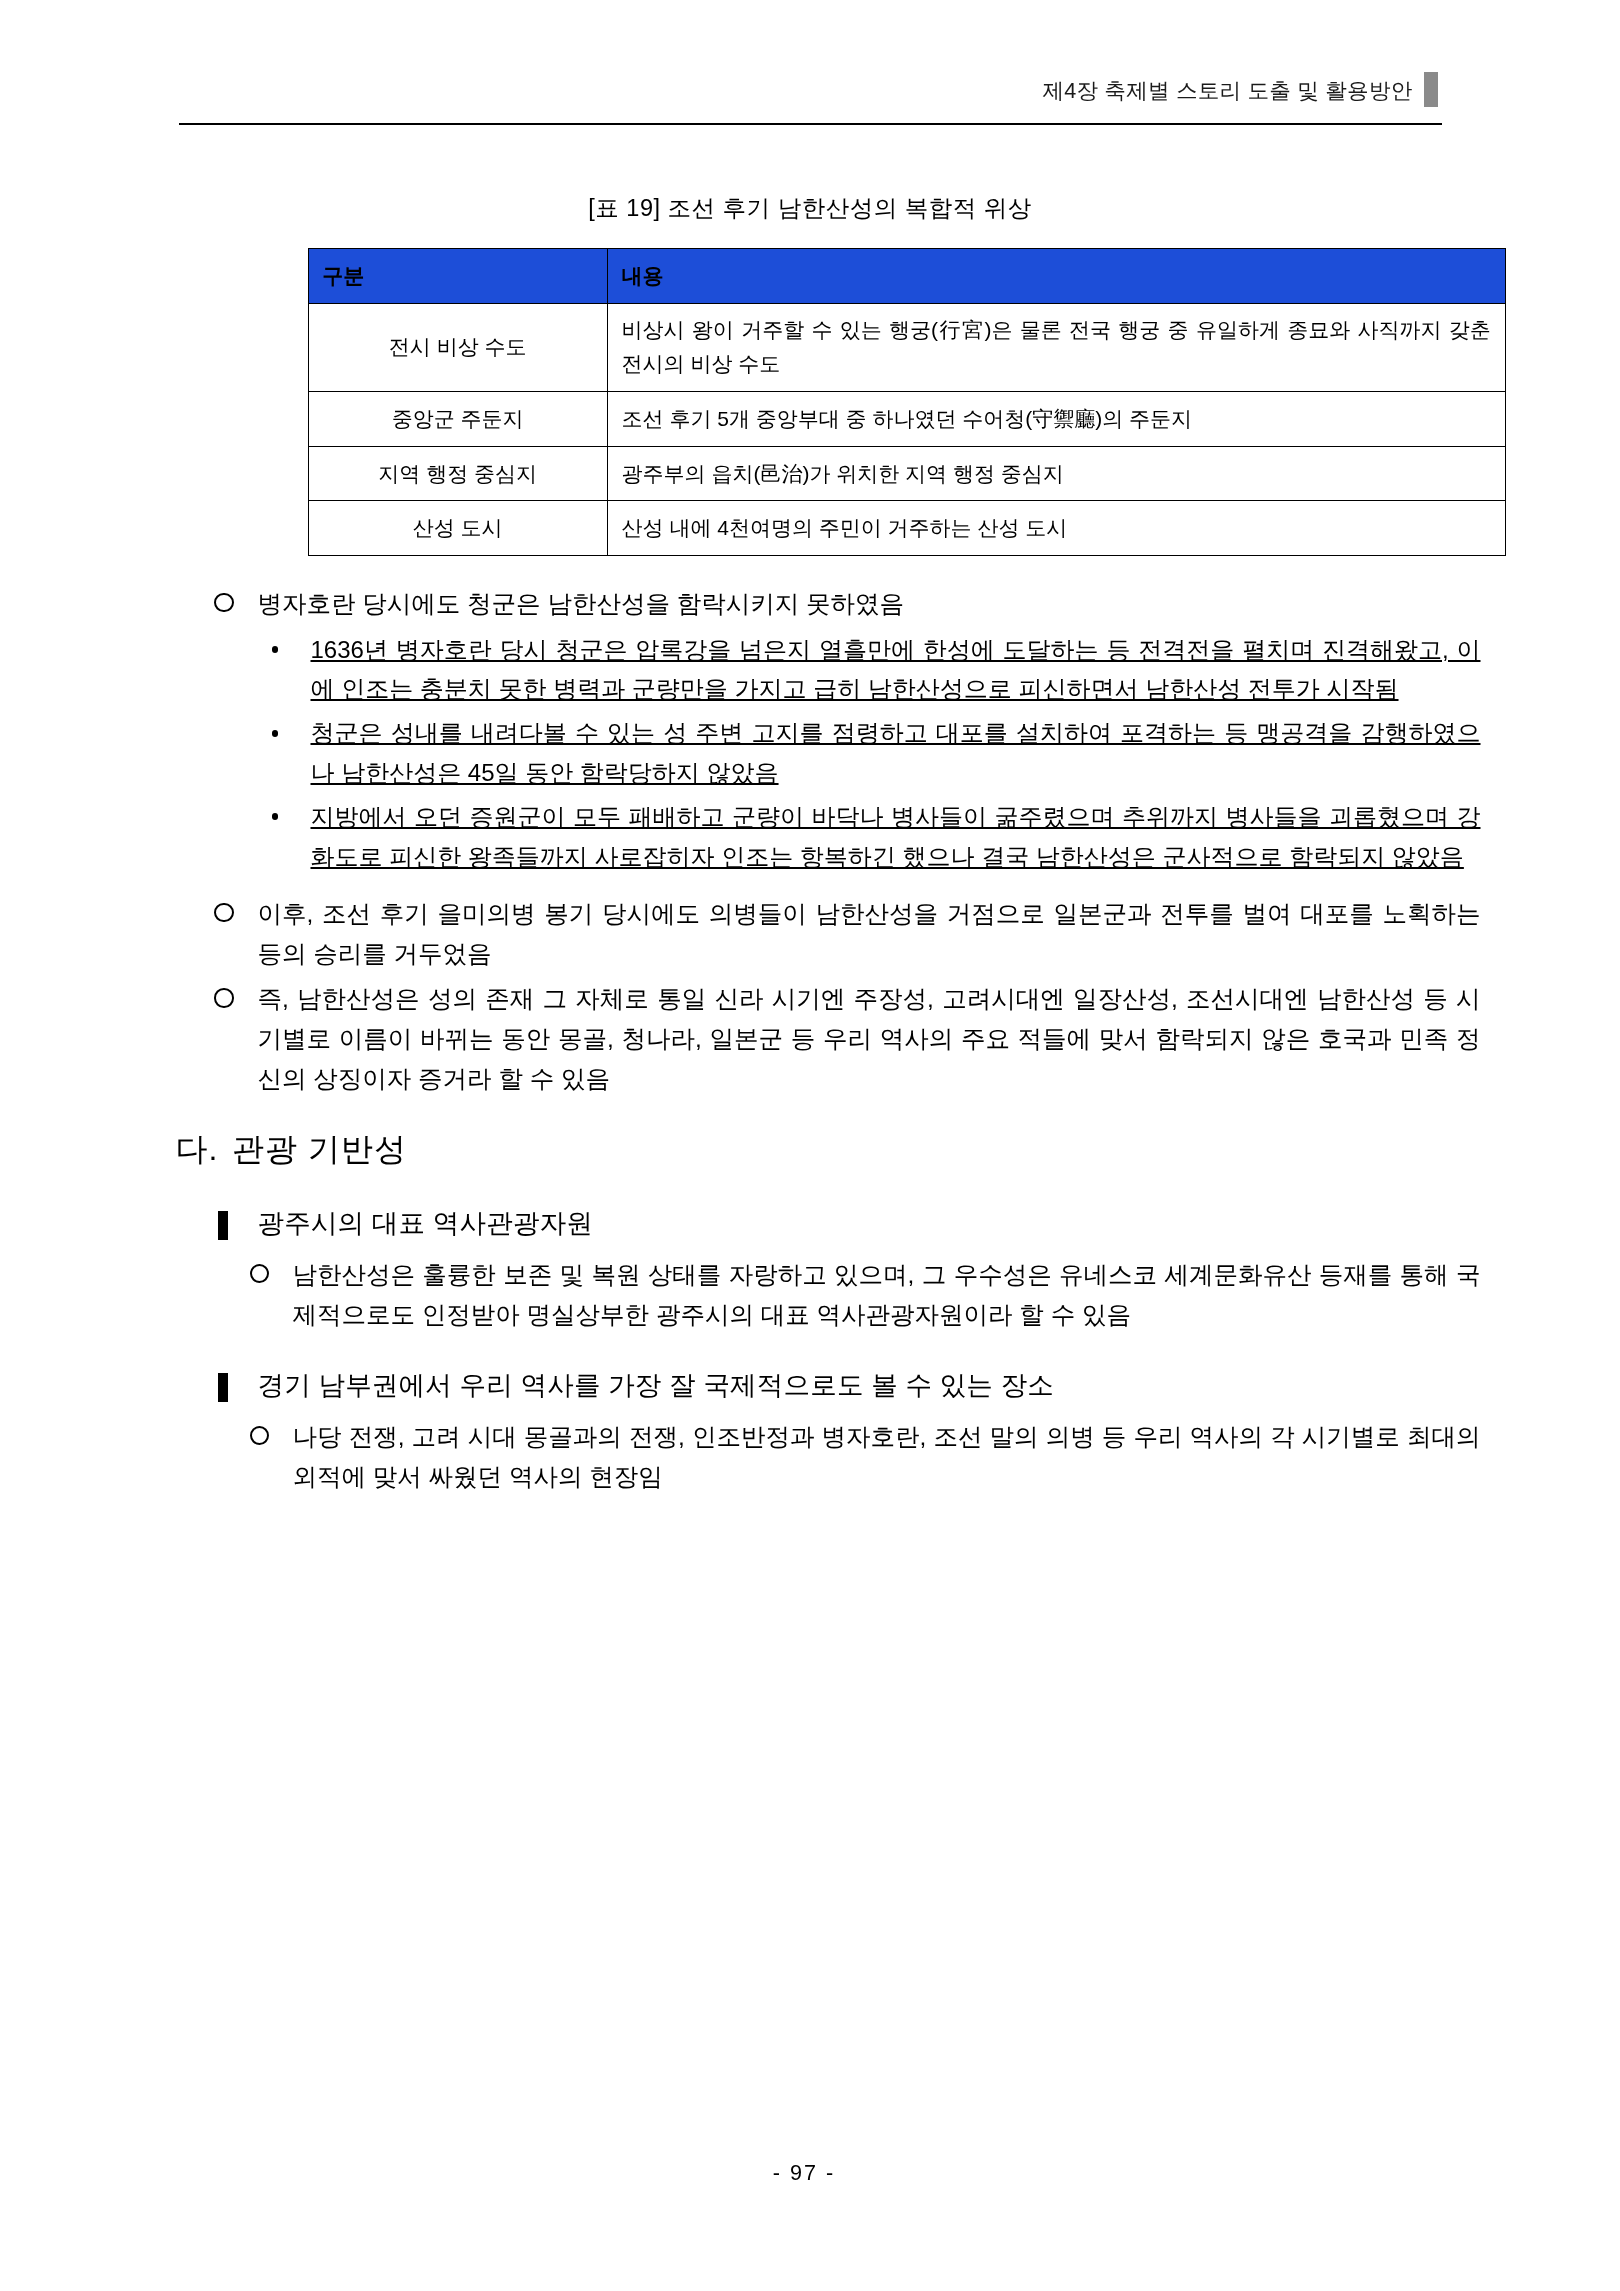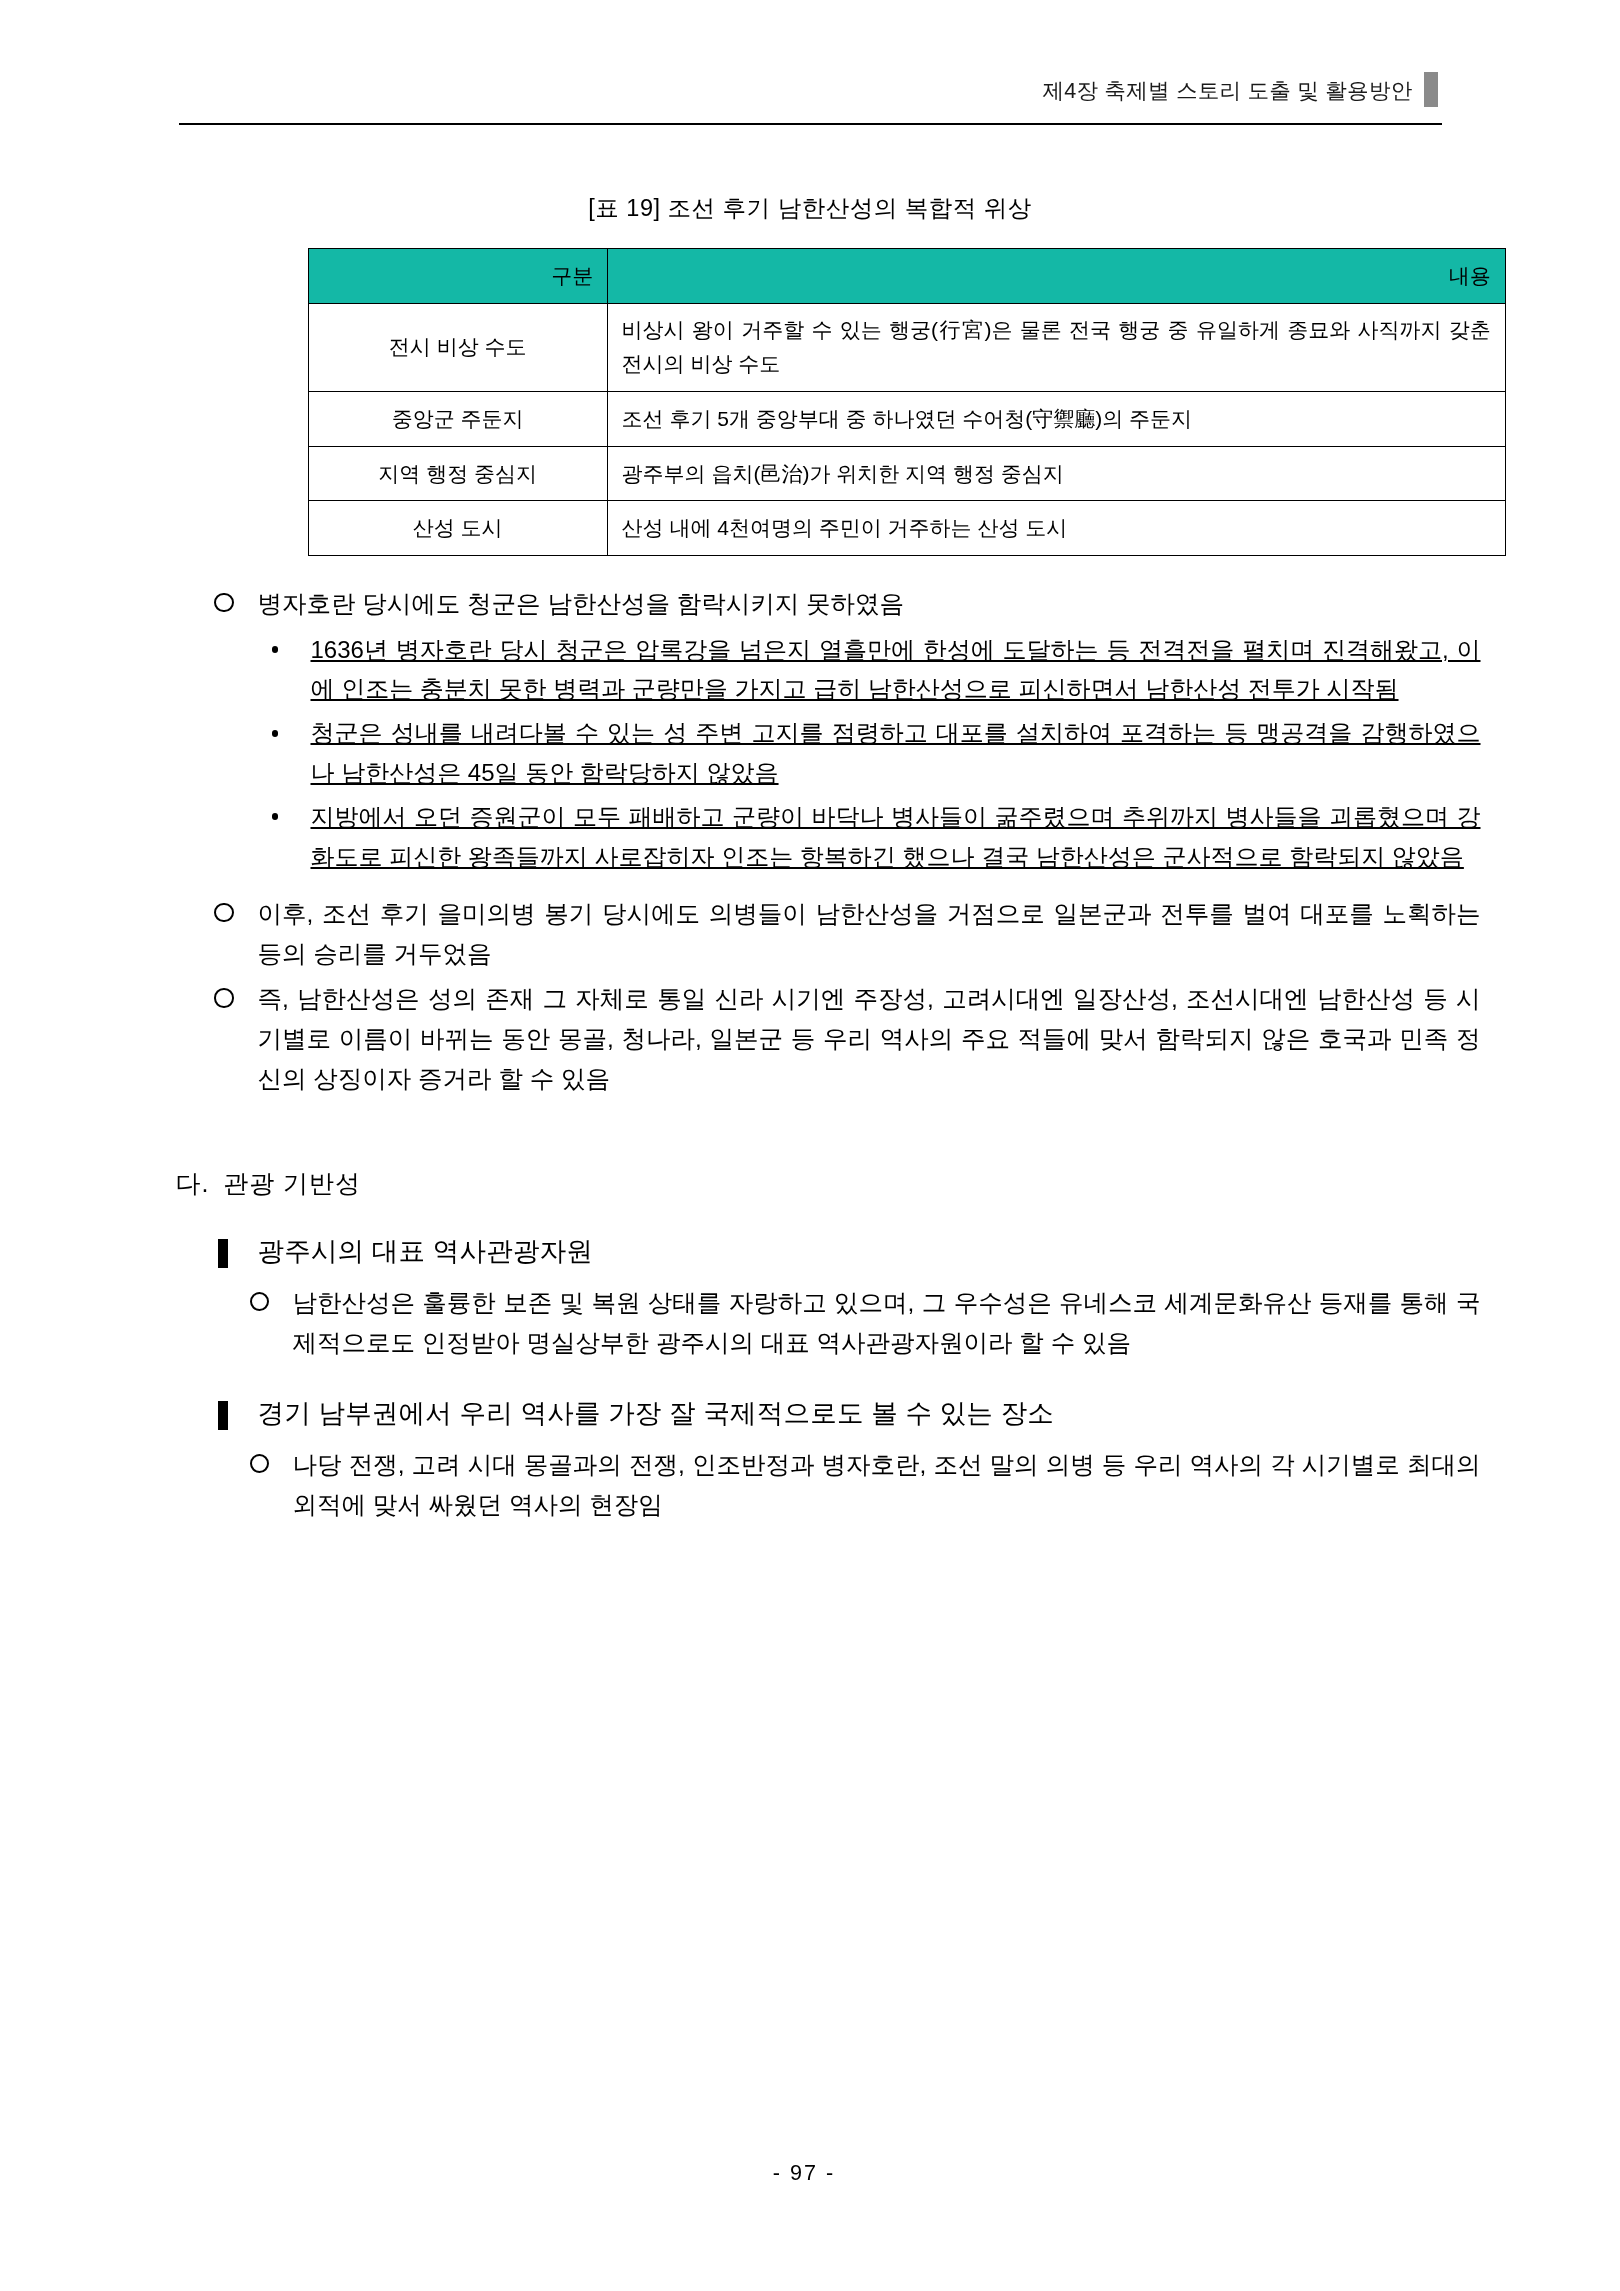--- a/index.html
+++ b/index.html
@@ -75,23 +75,23 @@
     border-collapse: collapse;
     font-size: 21px;
   }
   table.info th, table.info td {
     border: 1px solid #000000;
     padding: 9.8px 13.7px;
     vertical-align: middle;
     line-height: 1.62;
   }
   table.info th {
-    text-align: right;
-    font-weight: normal;
-    background: #14b8a6;
+    text-align: left;
+    font-weight: bold;
+    background: #1d4ed8;
   }
   table.info td.label {
     text-align: center;
     width: 271px;
     white-space: nowrap;
   }
   table.info td.content {
     text-align: justify;
     text-justify: inter-character;
   }
@@ -149,24 +149,24 @@
     height: 6.9px;
     background: #000;
     border-radius: 50%;
   }
 
   .gap-sm { height: 13.7px; }
 
   
   .section-head {
     position: relative;
-    margin-top: 69px;
+    margin-top: 30px;
     margin-bottom: 25.5px;
     margin-left: -31px;
-    font-size: 25px;
+    font-size: 32px;
     letter-spacing: 1px;
   }
   .section-head .num { margin-right: 13.7px; }
 
   .sub-head {
     position: relative;
     padding-left: 51px;
     margin-top: 33px;
     margin-bottom: 13.7px;
     font-size: 26.5px;

